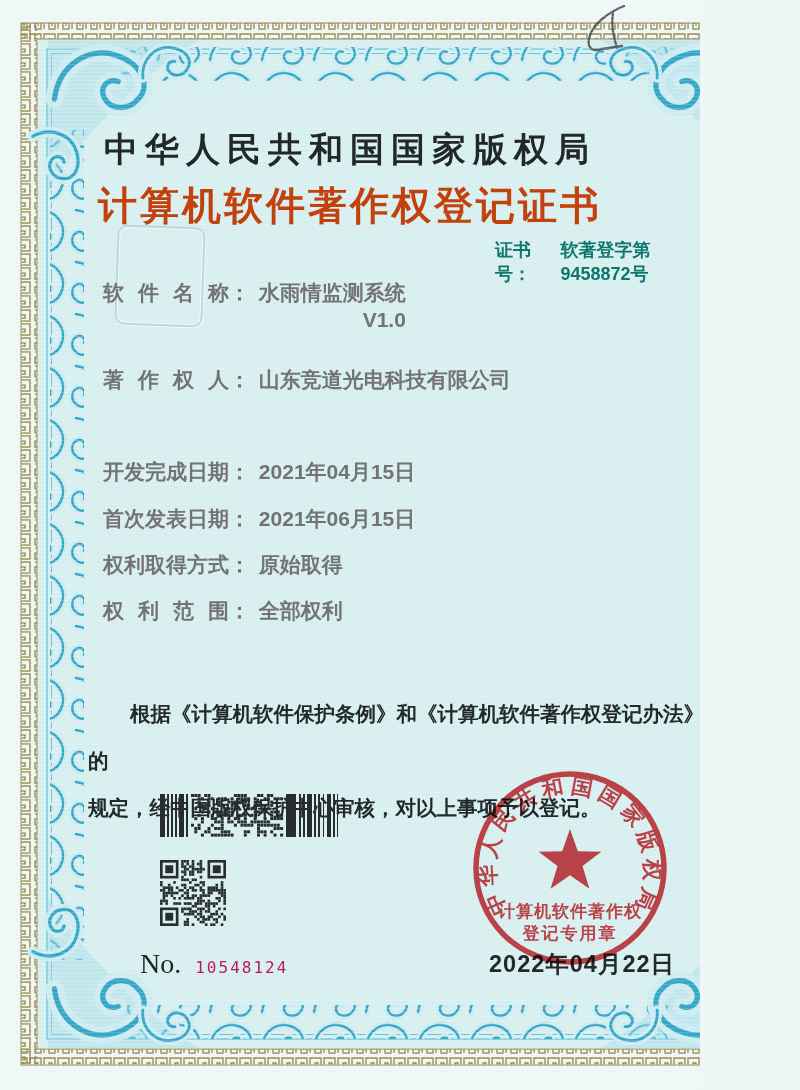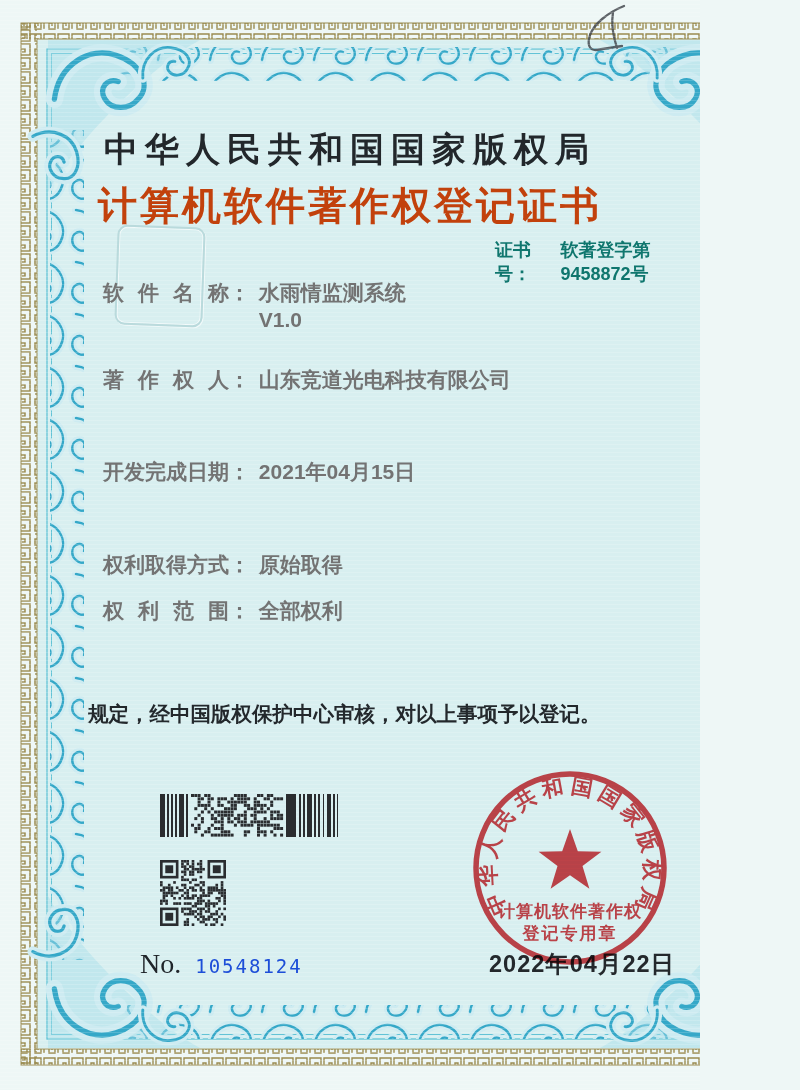--- a/index.html
+++ b/index.html
@@ -16,38 +16,38 @@
   .authority{position:absolute;left:0;top:127px;width:100%;text-align:center;
     font-size:34px;font-weight:700;letter-spacing:7px;color:#22272b;}
   .cert-title{position:absolute;left:0;top:179px;width:100%;text-align:center;
     font-size:39px;font-weight:900;letter-spacing:3px;color:#c2410c;}
   .certno{position:absolute;left:495px;top:238px;font-size:18px;font-weight:700;color:#0f766e;display:flex;gap:9px;}
 
   .row{position:absolute;left:103px;font-size:21px;font-weight:700;color:#737373;white-space:nowrap;}
   .lab{display:inline-block;width:126px;text-align:justify;text-align-last:justify;vertical-align:top;}
   .colon{vertical-align:top;}
   .valblock{display:inline-block;margin-left:3px;vertical-align:top;}
-  .valblock div{line-height:27px;}
+  .valblock div{line-height:27px;text-align:right;}
   .stmt{position:absolute;left:88px;top:690px;width:636px;font-size:20.5px;line-height:47px;
     font-weight:600;color:#23282c;}
   .stmt .l1{text-indent:42px;}
 
   .emboss{position:absolute;left:116px;top:226px;width:84px;height:96px;border-radius:10px;
     border:2px solid rgba(160,200,204,.55);transform:rotate(2deg);
     box-shadow:inset 0 0 0 1px rgba(255,255,255,.65), 1px 1px 0 rgba(255,255,255,.6);}
 
   .barcode{position:absolute;left:160px;top:794px;}
   .qr{position:absolute;left:160px;top:860px;}
 
   .seal{position:absolute;left:460px;top:758px;mix-blend-mode:multiply;pointer-events:none;}
   .seal text{fill:#d5383f;font-weight:700;font-family:"Liberation Sans","DejaVu Sans",sans-serif;}
 
   .no-line{position:absolute;left:140px;top:948px;color:#20252a;}
   .no-lab{font-family:"Liberation Serif","DejaVu Serif",serif;font-size:28px;}
-  .no-val{margin-left:14px;color:#1d4ed8;font-size:19px;letter-spacing:2px;font-family:"DejaVu Sans Mono",monospace;}
+  .no-val{margin-left:14px;color:#be185d;font-size:16px;letter-spacing:2px;font-family:"DejaVu Sans Mono",monospace;}
   .date{position:absolute;left:489px;top:948px;font-size:23.5px;font-weight:700;color:#23282c;letter-spacing:1px;}
 </style>
 </head>
 <body>
 
 <div class="page">
   <div class="paper"></div>
 
   <svg class="deco" width="800" height="1090">
     <defs>
@@ -125,30 +125,35 @@
     </span>
   </div>
   <div class="row" style="top:366px">
     <span class="lab">著作权人</span><span class="colon">：</span>
     <span class="valblock"><div>山东竞道光电科技有限公司</div></span>
   </div>
   <div class="row" style="top:458px">
     <span class="lab">开发完成日期</span><span class="colon">：</span>
     <span class="valblock"><div>2021年04月15日</div></span>
   </div>
+  <div class="row" style="top:505px">
+    <span class="lab">首次发表日期</span><span class="colon">：</span>
+    <span class="valblock"><div>2021年06月15日</div></span>
+  </div>
   <div class="row" style="top:551px">
     <span class="lab">权利取得方式</span><span class="colon">：</span>
     <span class="valblock"><div>原始取得</div></span>
   </div>
   <div class="row" style="top:597px">
     <span class="lab">权利范围</span><span class="colon">：</span>
     <span class="valblock"><div>全部权利</div></span>
   </div>
 
   <div class="stmt">
+    <div class="l1">根据《计算机软件保护条例》和《计算机软件著作权登记办法》的</div>
     <div class="l2">规定，经中国版权保护中心审核，对以上事项予以登记。</div>
   </div>
 
   <svg id="barcode" class="barcode" width="185" height="43" viewBox="0 0 185 43">
       <rect x="0" y="0" width="5" height="43" fill="#2a2d30"></rect>
       <rect x="7" y="0" width="2" height="43" fill="#2a2d30"></rect>
       <rect x="11" y="0" width="2" height="43" fill="#2a2d30"></rect>
       <rect x="15" y="0" width="2" height="43" fill="#2a2d30"></rect>
       <rect x="19" y="0" width="5" height="43" fill="#2a2d30"></rect>
       <rect x="26" y="0" width="2" height="43" fill="#2a2d30"></rect>

